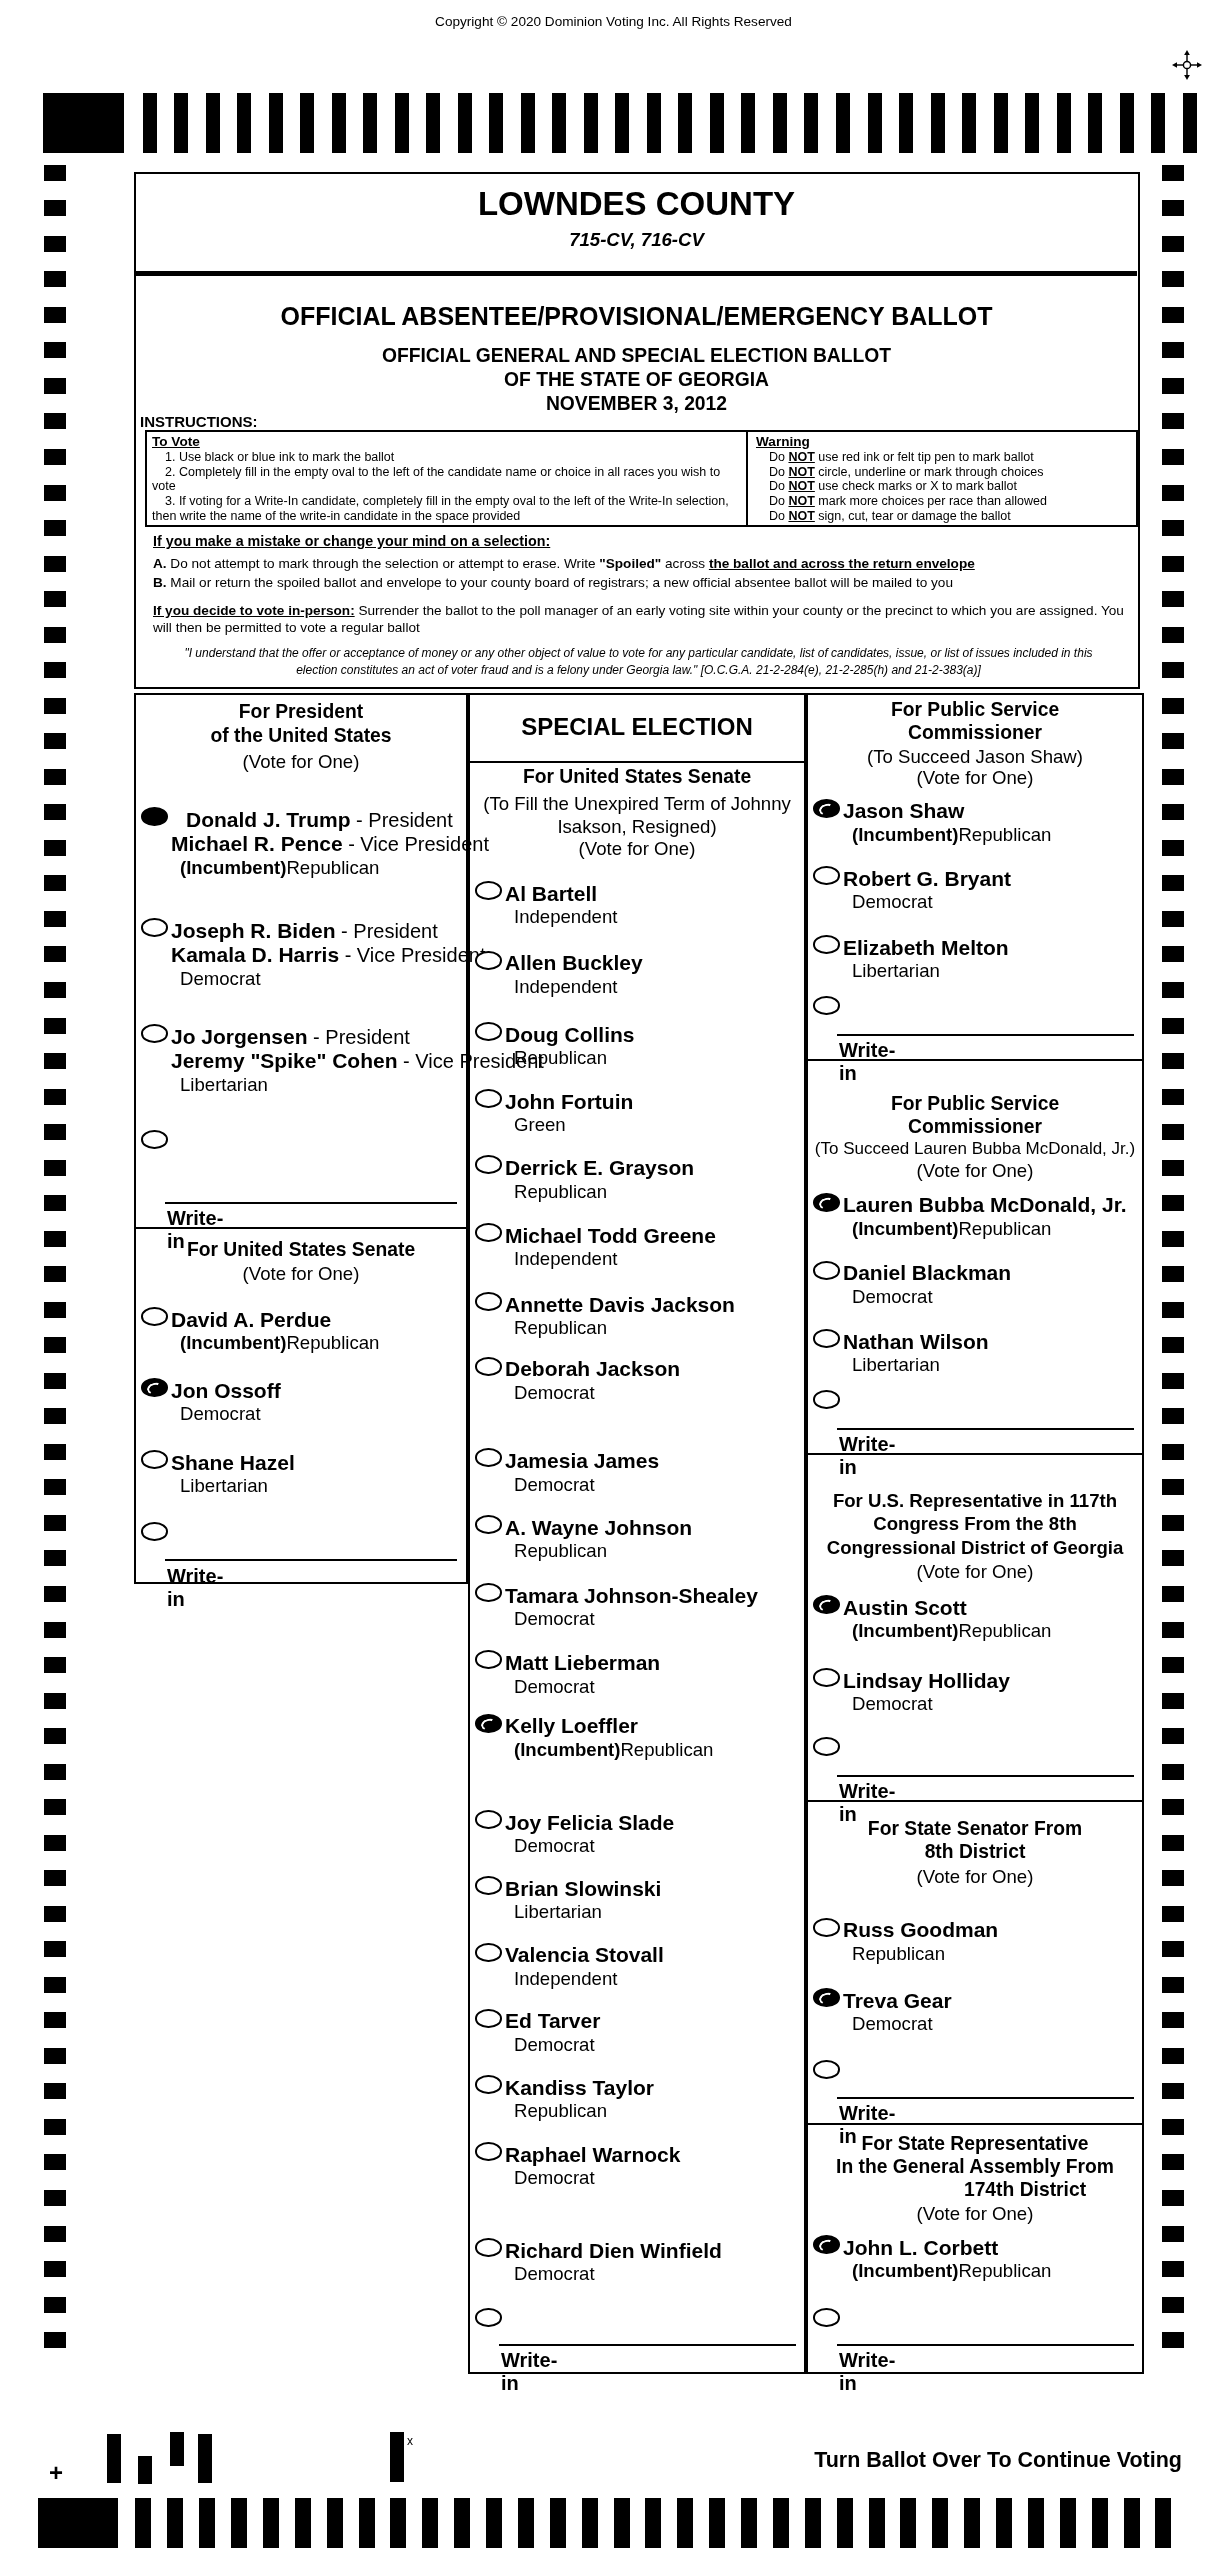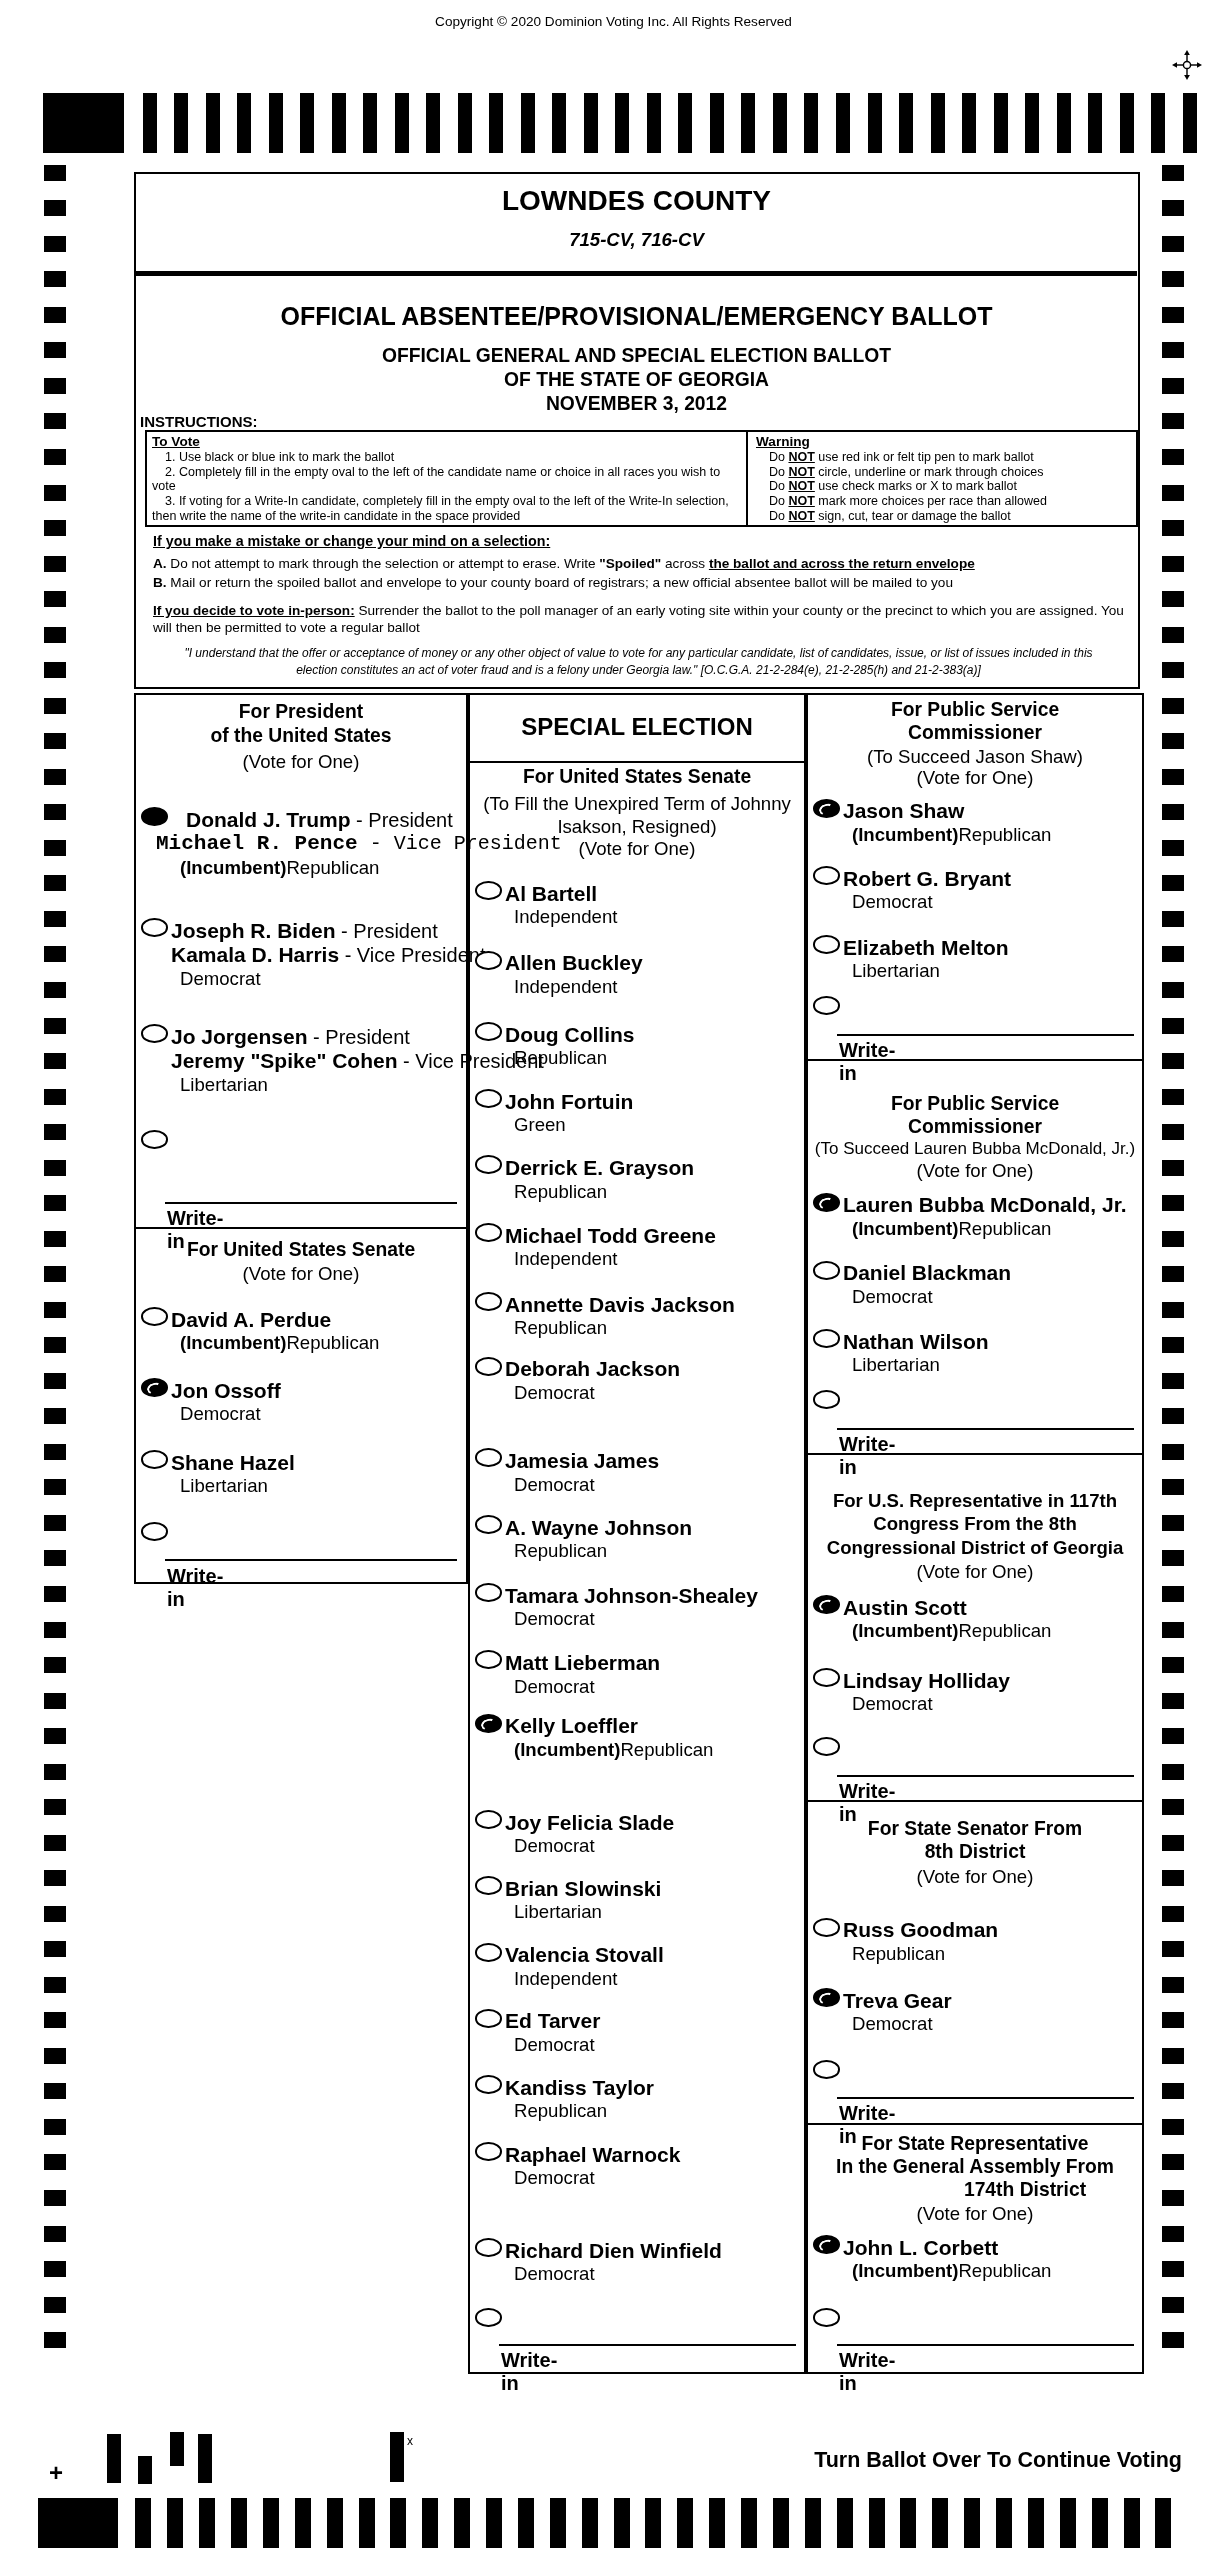--- a/index.html
+++ b/index.html
@@ -42,21 +42,21 @@
     <polygon points="21,0 17,7 25,7" fill="#000"></polygon>
     <polygon points="21,42 17,35 25,35" fill="#000"></polygon>
     <polygon points="0,21 7,17 7,25" fill="#000"></polygon>
     <polygon points="42,21 35,17 35,25" fill="#000"></polygon>
     <circle cx="21" cy="21" r="5" fill="#fff" stroke="#000" stroke-width="2"></circle>
   </svg>
 
   <div class="abs frame" style="left:134px;top:172px;width:1006px;height:517px;box-sizing:border-box;"></div>
   <div class="abs" style="left:136px;top:174px;width:1001px;height:102px;border-bottom:5px solid #000;box-sizing:border-box;"></div>
 
-  <div class="abs ctr b" style="left:136px;top:185px;width:1001px;font-size:28px;">LOWNDES COUNTY</div>
+  <div class="abs ctr b" style="left:136px;top:185px;width:1001px;font-size:33px;">LOWNDES COUNTY</div>
   <div class="abs ctr b" style="left:136px;top:229px;width:1001px;font-size:18.6px;font-style:italic;">715-CV, 716-CV</div>
 
   <div class="abs ctr b" style="left:136px;top:302px;width:1001px;font-size:25px;">OFFICIAL ABSENTEE/PROVISIONAL/EMERGENCY BALLOT</div>
   <div class="abs ctr b" style="left:136px;top:345px;width:1001px;font-size:19.3px;">OFFICIAL GENERAL AND SPECIAL ELECTION BALLOT</div>
   <div class="abs ctr b" style="left:136px;top:369px;width:1001px;font-size:19.3px;">OF THE STATE OF GEORGIA</div>
   <div class="abs ctr b" style="left:136px;top:393px;width:1001px;font-size:19.3px;">NOVEMBER 3, 2012</div>
 
   <div class="abs b" style="left:140px;top:413px;font-size:15px;">INSTRUCTIONS:</div>
   <div class="abs" style="left:145px;top:430px;width:993px;height:97px;border:2.9px solid #000;box-sizing:border-box;"></div>
   <div class="abs" style="left:746px;top:430px;width:2.1px;height:97px;background:#000;"></div>
@@ -292,21 +292,21 @@
       <div class="abs mark" style="left: 107px; top: 2434px; width: 14.3px; height: 49px;"></div>
       <div class="abs mark" style="left: 138px; top: 2456px; width: 14.3px; height: 28px;"></div>
       <div class="abs mark" style="left: 170px; top: 2432px; width: 14.3px; height: 34px;"></div>
       <div class="abs mark" style="left: 198px; top: 2434px; width: 14.3px; height: 49px;"></div>
       <div class="abs mark" style="left: 390px; top: 2432px; width: 14.3px; height: 50px;"></div>
       <div class="race-title abs" style="left: 137px; top: 700px; width: 328px;">For President</div>
       <div class="race-title abs" style="left: 137px; top: 724px; width: 328px;">of the United States</div>
       <div class="votefor abs" style="left: 137px; top: 750px; width: 328px;">(Vote for One)</div>
       <div class="oval sel" style="left: 141px; top: 807px;"></div>
       <div class="cname abs" style="left: 186px; top: 808px;"><span>Donald J. Trump</span><span class="csuffix"> - President</span></div>
-      <div class="cname abs" style="left: 156px; top: 832px; font-family: Liberation Mono, monospace;"><span>Michael R. Pence</span><span class="csuffix"> - Vice President</span></div>
+      <div class="cname abs" style="left: 171px; top: 832px;"><span>Michael R. Pence</span><span class="csuffix"> - Vice President</span></div>
       <div class="cparty abs" style="left: 180px; top: 857px;"><span class="b">(Incumbent)</span><span>Republican</span></div>
       <div class="oval" style="left: 141px; top: 918px;"></div>
       <div class="cname abs" style="left: 171px; top: 919px;"><span>Joseph R. Biden</span><span class="csuffix"> - President</span></div>
       <div class="cname abs" style="left: 171px; top: 943px;"><span>Kamala D. Harris</span><span class="csuffix"> - Vice President</span></div>
       <div class="cparty abs" style="left: 180px; top: 968px;"><span>Democrat</span></div>
       <div class="oval" style="left: 141px; top: 1024px;"></div>
       <div class="cname abs" style="left: 171px; top: 1025px;"><span>Jo Jorgensen</span><span class="csuffix"> - President</span></div>
       <div class="cname abs" style="left: 171px; top: 1049px;"><span>Jeremy "Spike" Cohen</span><span class="csuffix"> - Vice President</span></div>
       <div class="cparty abs" style="left: 180px; top: 1074px;"><span>Libertarian</span></div>
       <div class="oval" style="left: 141px; top: 1130px;"></div>

